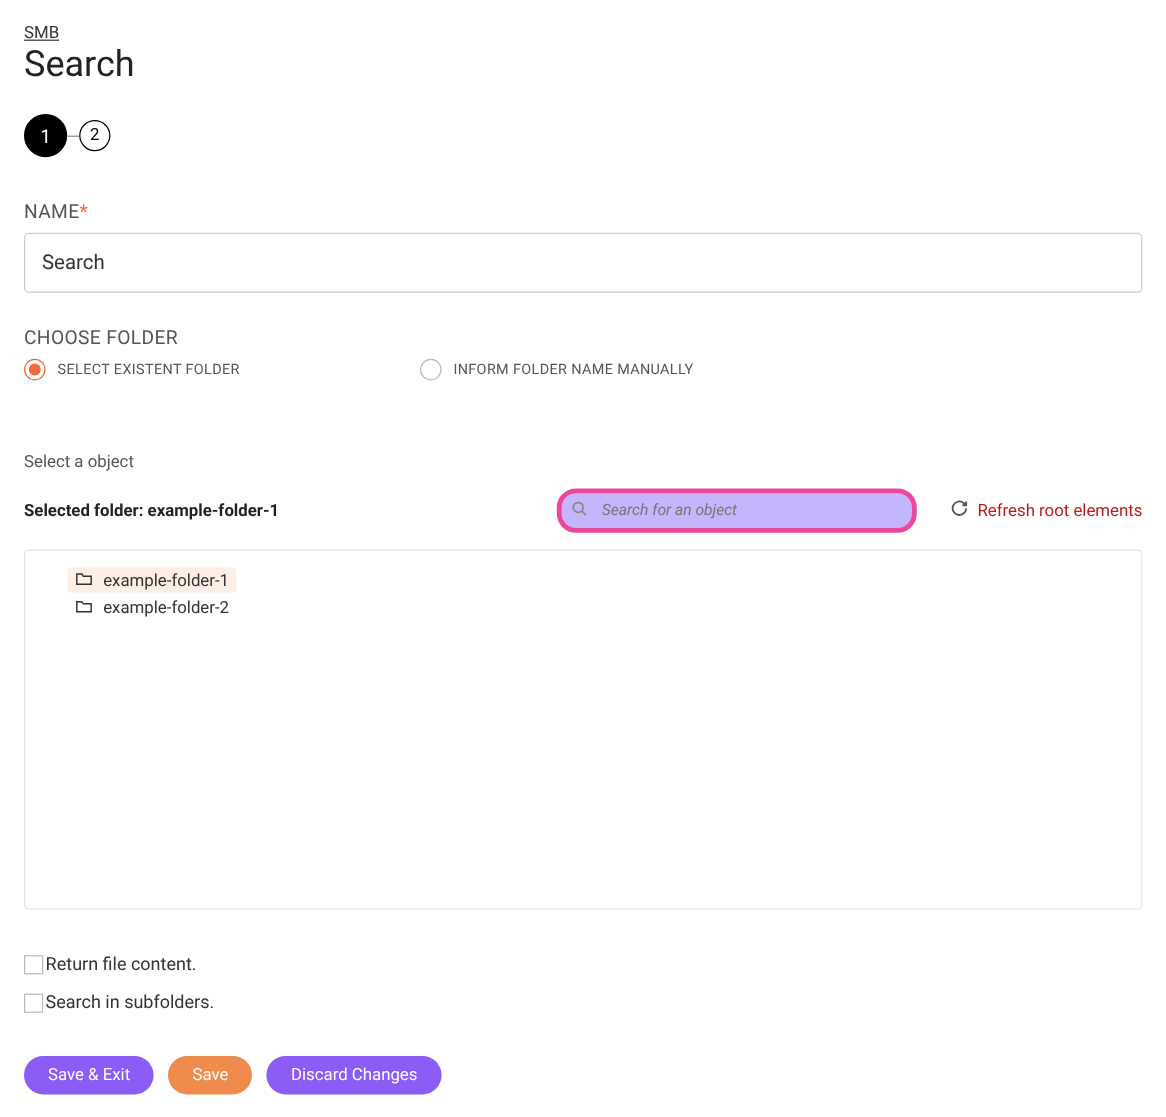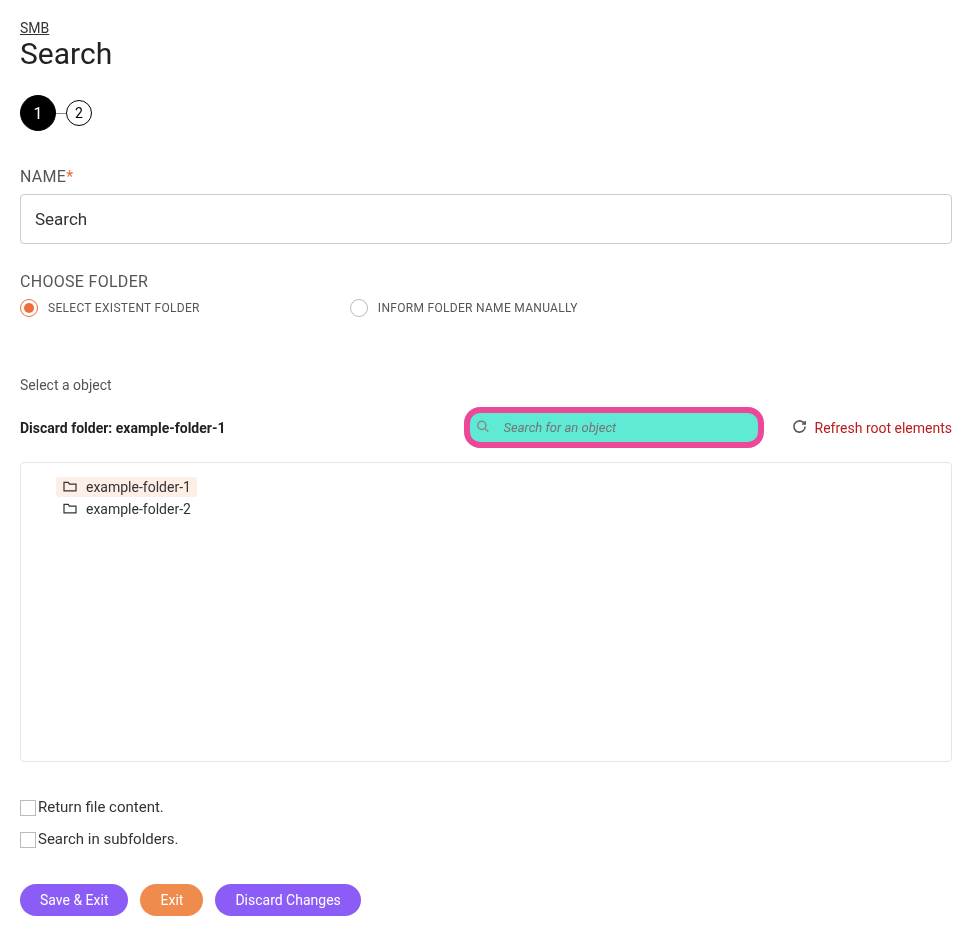--- a/index.html
+++ b/index.html
@@ -132,26 +132,26 @@
     align-items: center;
     gap: 28px;
   }
   .search-box {
     position: relative;
     width: 300px;
   }
   .search-box input {
     width: 100%;
     padding: 7px 10px 7px 34px;
-    border: 6px solid #ec4899;
+    border: 4px solid #ec4899;
     border-radius: 16px;
     font-size: 13px;
     font-style: italic;
     color: #666;
-    background: #5eead4;
+    background: #c4b5fd;
     outline: none;
     font-family: inherit;
   }
   .search-box .search-icon {
     position: absolute;
     left: 12px;
     top: 50%;
     transform: translateY(-50%);
     color: #888;
   }
@@ -256,21 +256,21 @@
   <div class="radio-item">
     <span class="radio-outer"></span>
     <span class="radio-label">INFORM FOLDER NAME MANUALLY</span>
   </div>
 </div>
 
 <div class="section-sub">Select a object</div>
 
 <div class="folder-row">
   <div class="selected-folder">
-    <span>Discard folder: </span><span>example-folder-1</span>
+    <span>Selected folder: </span><span>example-folder-1</span>
   </div>
   <div class="folder-controls">
     <div class="search-box">
       <span class="search-icon">
         <svg width="14" height="14" viewBox="0 0 24 24" fill="none" stroke="currentColor" stroke-width="2.5">
             <circle cx="10" cy="10" r="7"></circle>
             <line x1="21" y1="21" x2="15" y2="15"></line>
           </svg>
       </span>
       <input type="text" placeholder="Search for an object" style="">
@@ -314,18 +314,18 @@
   <span class="checkbox-box"></span>
   <span class="checkbox-label">Return file content.</span>
 </div>
 <div class="checkbox-row">
   <span class="checkbox-box"></span>
   <span class="checkbox-label">Search in subfolders.</span>
 </div>
 
 <div class="button-row">
   <button class="btn btn-gray">Save &amp; Exit</button>
-  <button class="btn btn-orange">Exit</button>
+  <button class="btn btn-orange">Save</button>
   <button class="btn btn-gray">Discard Changes</button>
 </div>
 
 
 
 
 </body></html>

